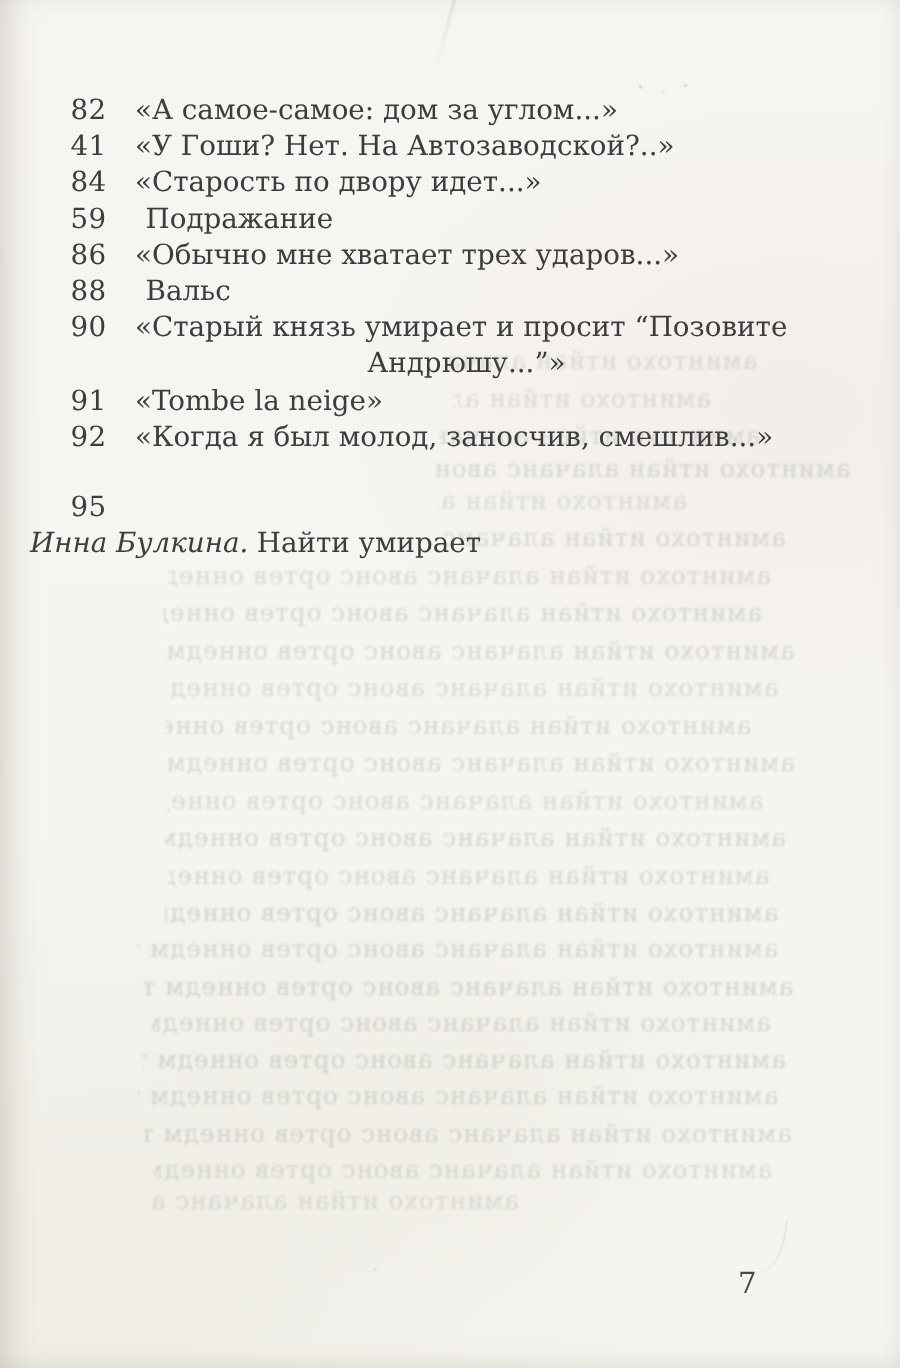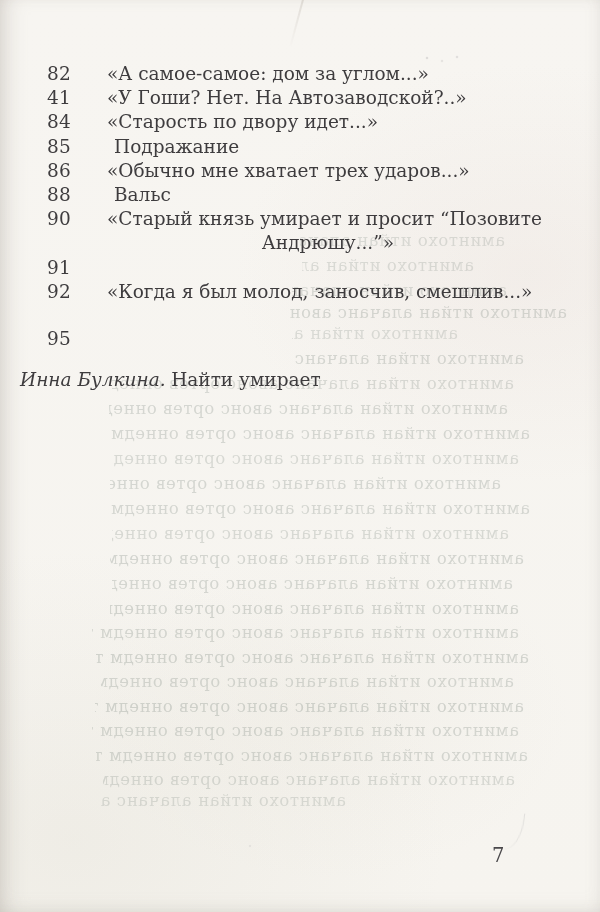--- a/index.html
+++ b/index.html
@@ -45,21 +45,21 @@
 
   
   .toc {
     position: absolute;
     left: 0; top: 62px; right: 0;
     z-index: 2;
     color: var(--ink);
     font-size: 18.5px;
     line-height: 24.2px;
   }
-  .row { display: flex; align-items: flex-start; gap: 17px; }
+  .row { display: flex; align-items: flex-start; }
   .row .num {
     width: 30px;
     margin-left: 47px;
     flex: 0 0 auto;
     letter-spacing: 0.3px;
   }
   .row .title {
     display: block;
     margin-left: 13px;
     max-width: 430px;
@@ -158,41 +158,42 @@
       <span class="num">41</span>
       <span class="title">«У Гоши? Нет. На Автозаводской?..»</span>
     </div>
 
     <div class="row hang">
       <span class="num">84</span>
       <span class="title">«Старость по двору идет...»</span>
     </div>
 
     <div class="row plain">
-      <span class="num">85</span>
+      <span class="num">59</span>
       <span class="title">Подражание</span>
     </div>
 
     <div class="row hang">
       <span class="num">86</span>
       <span class="title">«Обычно мне хватает трех ударов...»</span>
     </div>
 
     <div class="row plain">
       <span class="num">88</span>
       <span class="title">Вальс</span>
     </div>
 
     <div class="row hang">
       <span class="num">90</span>
       <span class="title"><span>«Старый князь умирает и просит “Позовите</span><br><span>Андрюшу...”»</span></span>
     </div>
 
     <div class="row hang">
       <span class="num">91</span>
+      <span class="title">«Tombe la neige»</span>
     </div>
 
     <div class="row hang">
       <span class="num">92</span>
       <span class="title">«Когда я был молод, заносчив, смешлив...»</span>
     </div>
 
     <div class="row plain author-row">
       <span class="num">95</span>
       <span class="title"><em class="author-name">Инна Булкина.</em><span class="author-title">Найти умирает</span></span>

